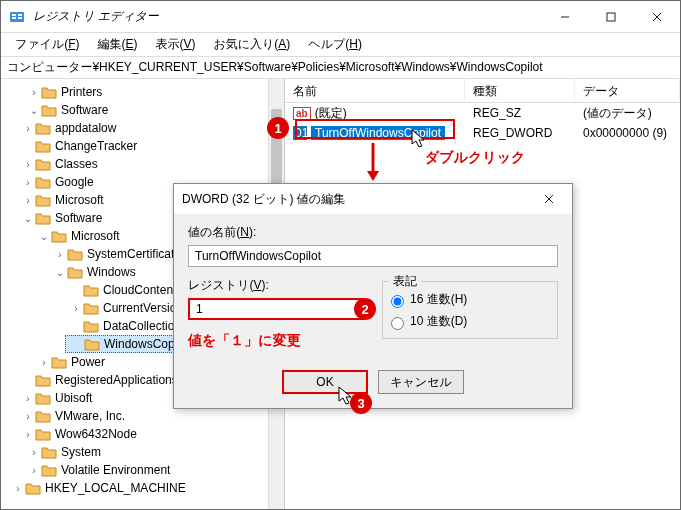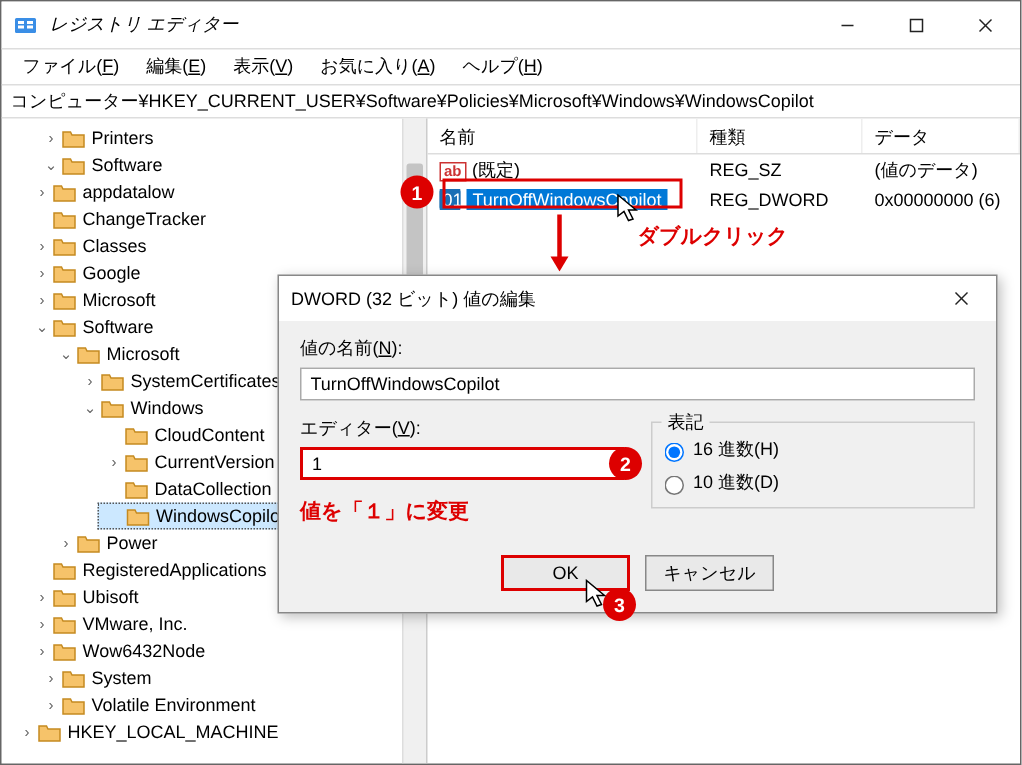--- a/index.html
+++ b/index.html
@@ -39,21 +39,21 @@
 .list-body .lrow { display: flex; height: 20px; align-items: center; }
 .list-body .lrow .col { padding: 0 8px; font-size: 12px; white-space: nowrap; }
 .ico-ab { color: #c33; font-weight: bold; font-size: 10px; border: 1px solid #c33; padding: 0 2px; margin-right: 4px; background: #fff; }
 .ico-dw { color: #16a; background: #16a; width: 14px; height: 14px; display: inline-block; margin-right: 4px; border-radius: 2px; }
 .selrow { background: #0078d7; color: #fff; }
 .ann-box { position: absolute; border: 2px solid #d00; pointer-events: none; }
 .ann-num { position: absolute; width: 22px; height: 22px; border-radius: 50%; background: #d00; color: #fff; font-weight: bold; display: flex; align-items: center; justify-content: center; font-size: 13px; pointer-events: none; }
 .ann-text { position: absolute; color: #d00; font-weight: bold; font-size: 14px; pointer-events: none; }
 .ann-arrow { position: absolute; pointer-events: none; }
 
-.dialog { position: absolute; left: 184px; top: 182px; width: 480px; background: #f0f0f0; border: 1px solid #888; box-shadow: 2px 2px 8px rgba(0,0,0,0.25); z-index: 10; }
+.dialog { position: absolute; left: 172px; top: 182px; width: 400px; background: #f0f0f0; border: 1px solid #888; box-shadow: 2px 2px 8px rgba(0,0,0,0.25); z-index: 10; }
 .dlg-title { height: 30px; display: flex; align-items: center; padding: 0 8px; background: #fff; }
 .dlg-title .t { flex: 1; font-size: 12px; }
 .dlg-close { width: 30px; height: 30px; display: flex; align-items: center; justify-content: center; }
 .dlg-body { padding: 10px 14px; }
 .dlg-label { font-size: 12px; margin-bottom: 4px; }
 .dlg-label .ul { text-decoration: underline; }
 .dlg-field { width: 100%; height: 22px; border: 1px solid #aaa; padding: 2px 6px; background: #fff; margin-bottom: 10px; font-size: 12px; }
 .dlg-row2 { display: flex; gap: 18px; }
 .dlg-col { flex: 1; }
 .radio-grp { border: 1px solid #ccc; padding: 4px 8px 8px; position: relative; margin-top: 4px; }
@@ -397,21 +397,21 @@
       </div>
       <div class="lrow">
         <div class="col col-name" style="display:flex;align-items:center">
             <span class="ico-dw"><svg width="14" height="14">
                 <rect width="14" height="14" fill="#1a6fb5"></rect>
                 <text x="2" y="11" fill="#fff" font-size="9">011</text>
               </svg></span>
             <span class="selrow" style="padding:0 4px">TurnOffWindowsCopilot</span>
           </div>
         <div class="col col-type">REG_DWORD</div>
-        <div class="col col-data">0x00000000 (6)</div>
+        <div class="col col-data">0x00000000 (9)</div>
       </div>
     </div>
   </div>
 </div>
 
 <div class="ann-box" style="left:294px;top:118px;width:160px;height:20px"></div>
 <div class="ann-num" style="left:266px;top:116px">1</div>
 <svg class="ann-arrow" style="left:364px;top:140px" width="16" height="40">
     <line x1="8" y1="2" x2="8" y2="32" stroke="#d00" stroke-width="3"></line>
     <polygon points="2,30 14,30 8,40" fill="#d00"></polygon>
@@ -430,21 +430,21 @@
           <line x1="1" y1="1" x2="9" y2="9" stroke="#222"></line>
           <line x1="9" y1="1" x2="1" y2="9" stroke="#222"></line>
         </svg>
       </div>
   </div>
   <div class="dlg-body">
     <div class="dlg-label"><span>値の名前(</span><span class="ul">N</span><span>):</span></div>
     <input class="dlg-field" readonly="" value="TurnOffWindowsCopilot" style="">
     <div class="dlg-row2">
       <div class="dlg-col" style="position:relative">
-        <div class="dlg-label"><span>エディター(</span><span class="ul">V</span><span>):</span></div>
+        <div class="dlg-label"><span>レジストリ(</span><span class="ul">V</span><span>):</span></div>
         <div style="position:relative">
           <input class="dlg-field" style="border: 2px solid rgb(221, 0, 0); color: rgb(0, 0, 0);" value="1">
           <div class="ann-num" style="right:-12px;top:0">2</div>
         </div>
         <div class="ann-text" style="position:static;margin-top:2px">値を「１」に変更</div>
       </div>
       <div class="dlg-col">
         <div class="radio-grp">
           <span class="legend">表記</span>
           <label class="radio-row">

